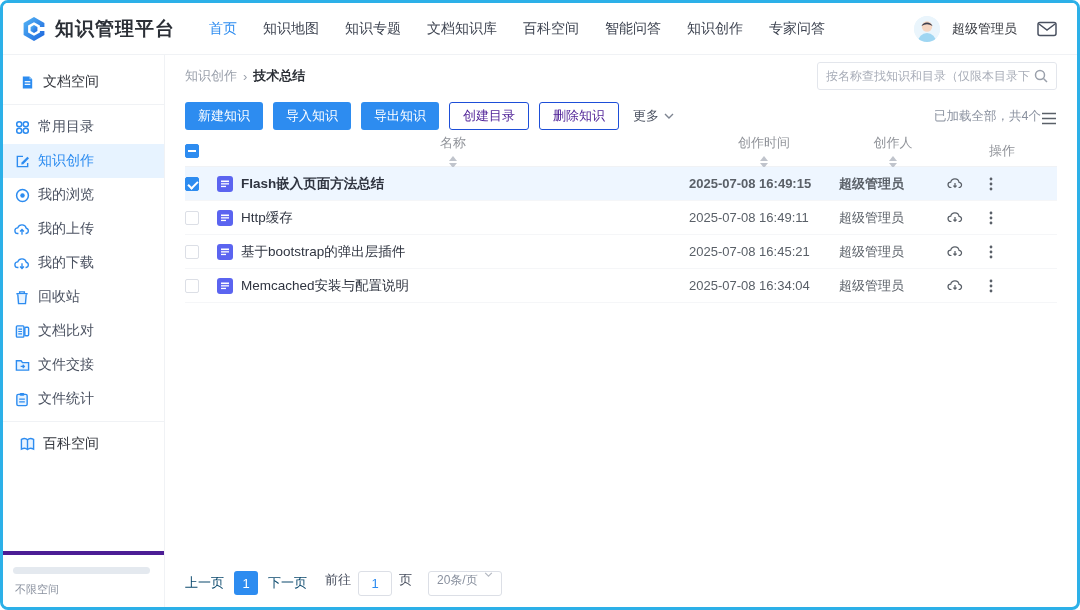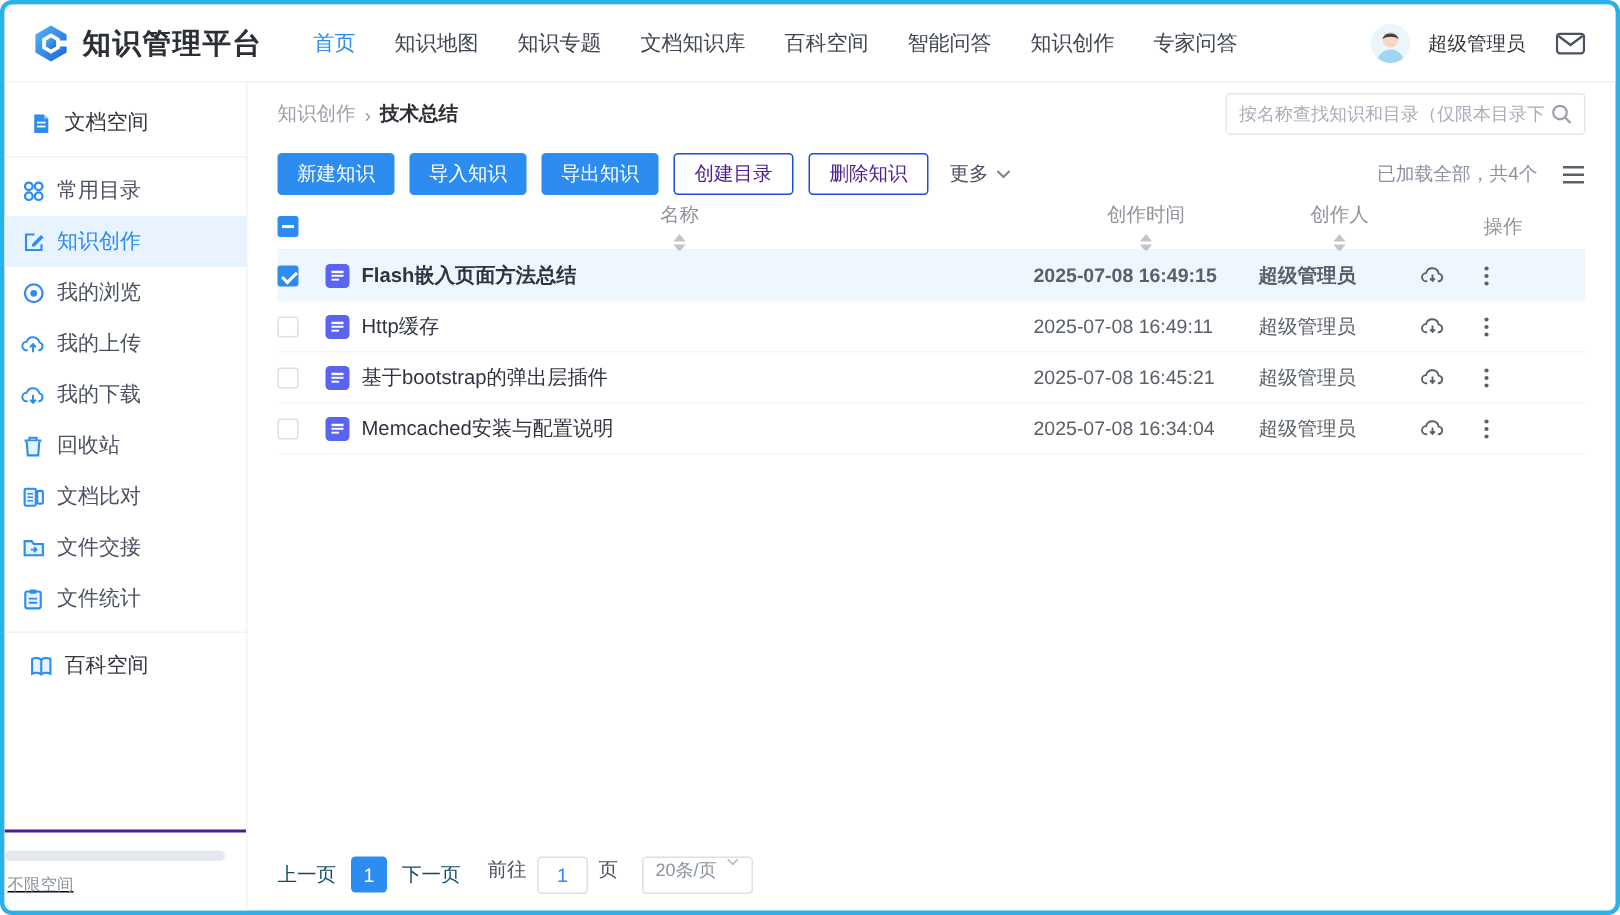--- a/index.html
+++ b/index.html
@@ -47,23 +47,22 @@
     height:34px; display:flex; align-items:center; gap:8px;
     font-size:14px; color:#3f4552; cursor:pointer;
   }
   .side-item.section { padding-left:16px; color:#33363d; }
   .side-item.sub { padding-left:11px; color:#4a5160; }
   .side-item.active { background:#e7f3ff; color:#2d8cf0; }
   .side-divider { height:1px; background:#f0f2f5; margin:5px 0; }
   .side-icon { width:16px; height:16px; display:flex; align-items:center; justify-content:center; flex:0 0 16px; }
   .sidebar-footer {
     position:absolute; bottom:0; left:0; right:0;
-    border-top:2px solid #4c1d95;
-    padding:12px 14px 10px 0;
-    text-decoration:underline;
+    border-top:4px solid #4c1d95;
+    padding:12px 14px 10px 10px;
   }
   .storage-bar { height:7px; border-radius:4px; background:#e4e9ef; margin-bottom:8px; }
   .storage-label { font-size:11px; color:#8a919f; padding-left:2px; }
 
   
   .main { flex:1; display:flex; flex-direction:column; padding:0 20px; min-width:0; }
   .crumb-row { height:42px; flex:0 0 42px; display:flex; align-items:center; justify-content:space-between; }
   .breadcrumb { font-size:13px; color:#9aa0ab; display:flex; align-items:center; gap:6px; }
   .breadcrumb .current { color:#2b2f36; font-weight:bold; }
   .search-box {
@@ -78,21 +77,21 @@
 
   .toolbar { height:38px; flex:0 0 38px; display:flex; align-items:center; gap:10px; }
   .btn {
     height:28px; padding:0 13px; border-radius:3px; font-size:13px;
     display:flex; align-items:center; cursor:pointer; border:none; white-space:nowrap;
     font-family:"Liberation Sans","DejaVu Sans",sans-serif;
   }
   .btn.solid { background:#2d8cf0; color:#fff; }
   .btn.ghost { background:#fff; color:#4c1d95; border:1px solid #1d4ed8; }
   .more { display:flex; align-items:center; gap:5px; font-size:13px; color:#4a5160; cursor:pointer; margin-left:4px; }
-  .toolbar-right { margin-left:auto; display:flex; align-items:center; gap:16px; }
+  .toolbar-right { margin-left:auto; display:flex; align-items:flex-end; }
   .load-status { font-size:12.5px; color:#8a919f; }
   .list-view-icon { cursor:pointer; display:flex; }
 
   
   .thead {
     height:32px; flex:0 0 32px; display:flex; align-items:center;
     color:#909399; font-size:13px; border-bottom:1px solid #f0f2f5;
   }
   .col-check { width:32px; flex:0 0 32px; display:flex; align-items:center; }
   .col-name { flex:1; display:flex; align-items:center; gap:8px; min-width:0; }

